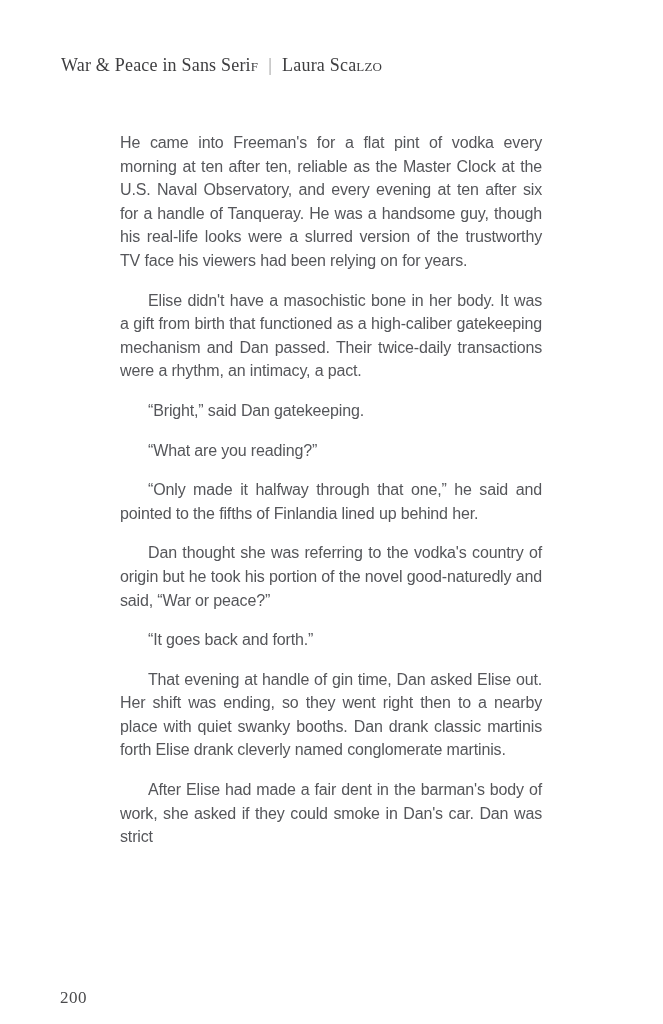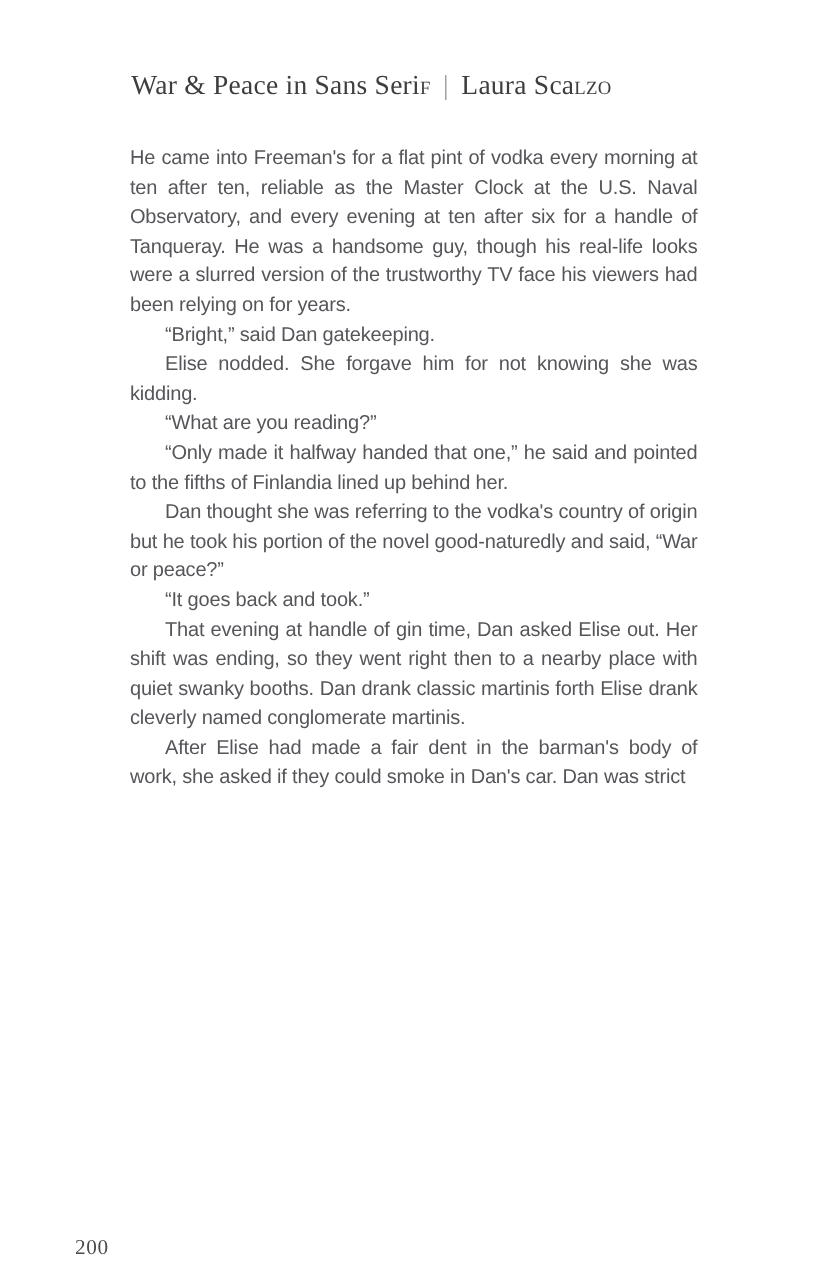--- a/index.html
+++ b/index.html
@@ -14,69 +14,68 @@
     position:relative;
     width:663px;height:1024px;
     margin:0 auto;
     background:var(--bg);
     overflow:hidden;
     font-family:"Liberation Sans",sans-serif;
   }
   .running-header{
     position:absolute;left:61px;top:55px;
     font-family:"Liberation Serif","DejaVu Serif",serif;
-    font-size:22px;
+    font-size:18px;
     color:var(--header-text);
     letter-spacing:0.2px;
     white-space:nowrap;
-    margin-left:44px;
   }
   .running-header .sep{
     color:var(--separator);
     margin:0 10px;
     font-weight:400;
   }
   .sc{font-variant:small-caps;}
   .body-text{
     position:absolute;left:104px;top:115px;
     width:454px;
     font-size:16px;
     line-height:23.6px;
     letter-spacing:-0.15px;
     color:var(--body-text);
     text-align:justify;
     text-justify:inter-word;
   }
-  .body-text p{margin:0;text-indent:28px;}
+  .body-text p{margin:16px;text-indent:28px;}
   .body-text p:first-child{text-indent:0;}
   .page-number{
     position:absolute;left:60px;top:988px;
     font-family:"Liberation Serif","DejaVu Serif",serif;
     font-size:17px;
     letter-spacing:0.5px;
     color:var(--page-number);
   }
 </style>
 </head>
 <body>
 
 <div class="page">
 
   <header class="running-header">
     <span class="title"><span>War &amp; Peace in Sans Seri</span><span class="sc">f</span></span><span class="sep">|</span><span class="author"><span>Laura Sca</span><span class="sc">lzo</span></span>
   </header>
 
   <main class="body-text">
       <p>He came into Freeman's for a flat pint of vodka every morning at ten after ten, reliable as the Master Clock at the U.S. Naval Observatory, and every evening at ten after six for a handle of Tanqueray. He was a handsome guy, though his real-life looks were a slurred version of the trustworthy TV face his viewers had been relying on for years.</p>
+      <p>Elise didn't have a masochistic bone in her body. It was a gift from birth that functioned as a high-caliber gatekeeping mechanism and Dan passed. Their twice-daily transactions were a rhythm, an intimacy, a pact.</p>
       <p>“Bright,” said Dan gatekeeping.</p>
-      <p>Elise nodded. She forgave him for not knowing she was kidding.</p>
       <p>“What are you reading?”</p>
-      <p>“Only made it halfway handed that one,” he said and pointed to the fifths of Finlandia lined up behind her.</p>
+      <p>“Only made it halfway through that one,” he said and pointed to the fifths of Finlandia lined up behind her.</p>
       <p>Dan thought she was referring to the vodka's country of origin but he took his portion of the novel good-naturedly and said, “War or peace?”</p>
-      <p>“It goes back and took.”</p>
+      <p>“It goes back and forth.”</p>
       <p>That evening at handle of gin time, Dan asked Elise out. Her shift was ending, so they went right then to a nearby place with quiet swanky booths. Dan drank classic martinis forth Elise drank cleverly named conglomerate martinis.</p>
       <p>After Elise had made a fair dent in the barman's body of work, she asked if they could smoke in Dan's car. Dan was strict</p>
     </main>
 
   <footer>
     <span class="page-number">200</span>
   </footer>
 
 </div>
 

